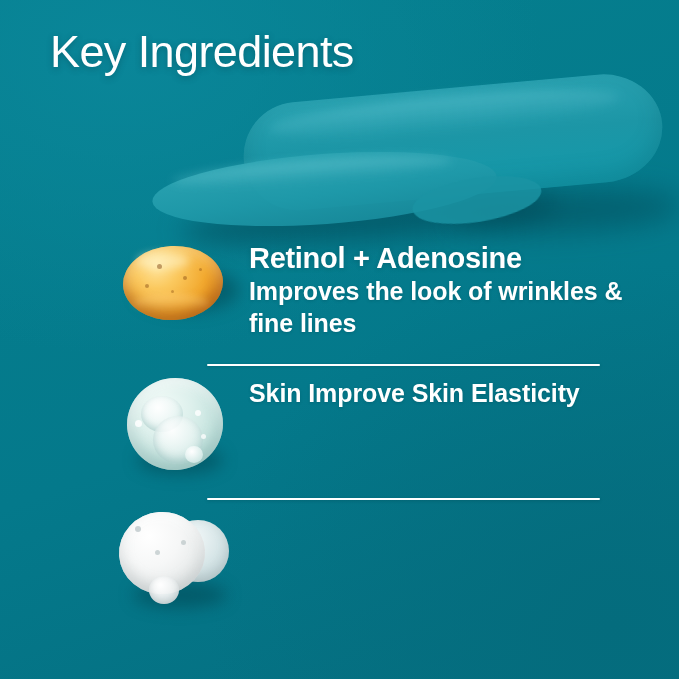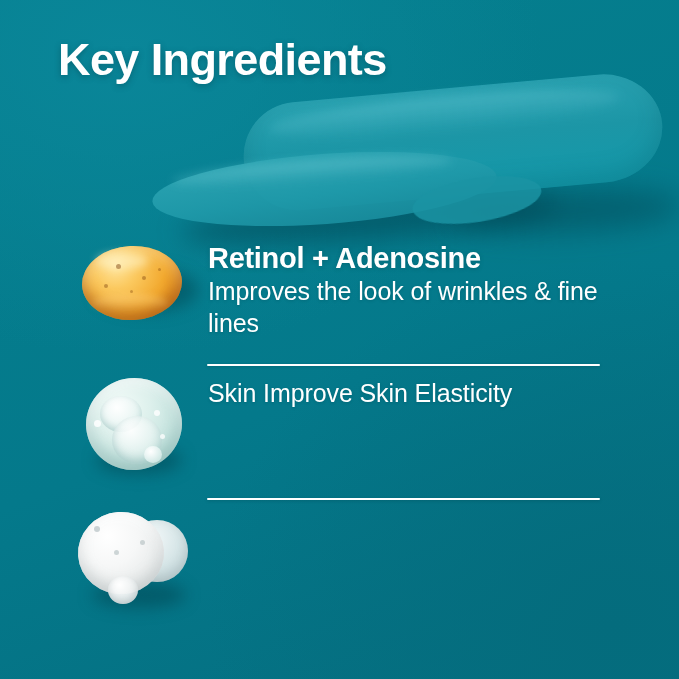--- a/index.html
+++ b/index.html
@@ -99,43 +99,44 @@
     transform: rotate(-9deg);
     opacity: 0.85;
     filter: blur(0.4px);
   }
 
   
   .page-title {
     position: absolute;
     left: 50px;
     top: 28px;
-    margin: 8px;
+    margin: 0;
     font-size: 45px;
     line-height: 1.05;
-    font-weight: 700;
+    font-weight: 400;
     letter-spacing: -0.6px;
     color: #ffffff;
     text-shadow: 0 2px 6px rgba(0, 50, 60, 0.35);
     white-space: nowrap;
   }
 
   
   .ingredient-list {
     position: absolute;
     left: 0;
     top: 238px;
     width: 679px;
   }
   .ingredient-row {
     position: relative;
     display: flex;
     align-items: flex-start;
     padding-left: 70px;
     min-height: 120px;
+    margin-left: 41px;
   }
   .row-media {
     position: relative;
     flex: 0 0 124px;
     height: 120px;
   }
   .row-text {
     padding-top: 4px;
     padding-left: 14px;
   }
@@ -146,21 +147,21 @@
     font-weight: 700;
     letter-spacing: -0.3px;
     color: #ffffff;
     text-shadow: 0 1px 4px rgba(0,50,60,0.25);
     white-space: nowrap;
   }
   .ingredient-desc {
     margin: 2px 0 0 0;
     font-size: 25px;
     line-height: 1.26;
-    font-weight: 400;
+    font-weight: 700;
     color: #ffffff;
     letter-spacing: -0.1px;
     max-width: 400px;
     text-shadow: 0 1px 3px rgba(0,50,60,0.22);
   }
 
   .row-divider {
     position: relative;
     height: 2px;
     margin: 6px 0 6px 207px;

